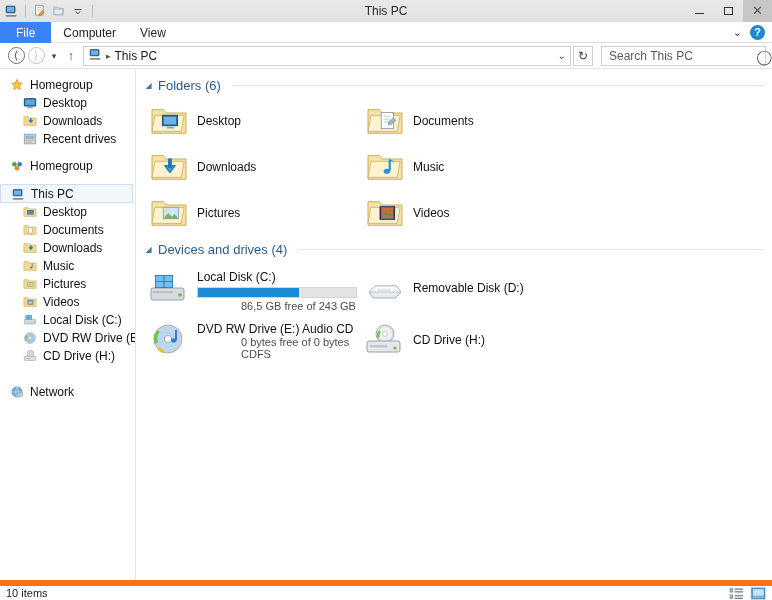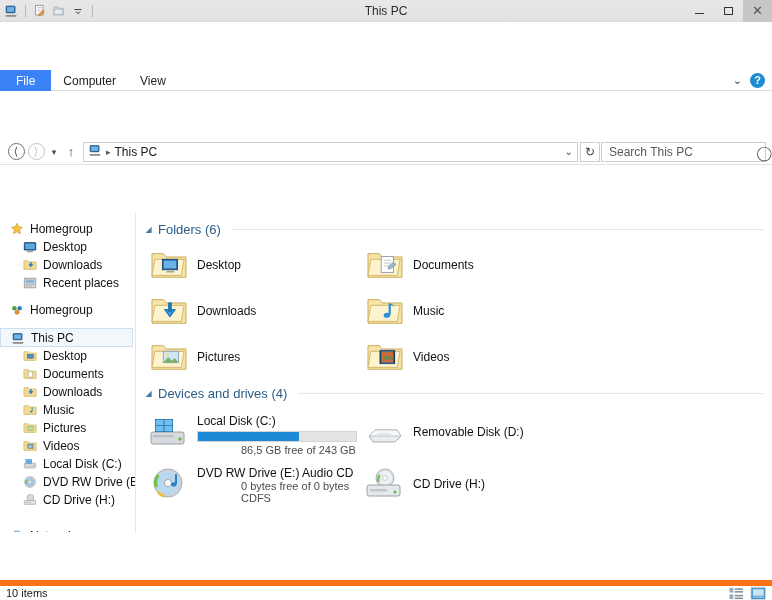--- a/index.html
+++ b/index.html
@@ -10,21 +10,20 @@
     font-family: "Liberation Sans", sans-serif;
     font-size: 12px;
     color: #000;
     background: #ffffff;
   }
   .window {
     width: 772px; height: 600px;
     display: flex; flex-direction: column;
     background: #ffffff;
     position: relative;
-    gap: 48px;
   }
 
   
   .titlebar {
     height: 22px;
     background: linear-gradient(#e8e8e8, #e2e2e2);
     border-bottom: 1px solid #dcdcdc;
     display: flex; align-items: center;
     position: relative;
     flex: 0 0 22px;
@@ -132,21 +131,21 @@
     display: flex; align-items: center; justify-content: center;
     font-size: 12px; color: #3f3f3f;
     margin-left: 2px;
   }
   .searchbox {
     width: 165px; height: 20px;
     border: 1px solid #cfcfcf;
     background: #fff;
     display: flex; align-items: center;
     padding: 0 5px;
-    margin-left: 1px;
+    margin-left: 8px;
   }
   .searchbox input {
     border: 0; outline: 0; flex: 1 1 auto;
     font-family: "Liberation Sans", sans-serif;
     font-size: 12px; color: #222;
     background: transparent;
   }
   .searchbox input::placeholder { color: #5a5a5a; opacity: 1; }
   .search-glyph { color: #3a3a3a; font-size: 12px; transform: rotate(-45deg); }
 
@@ -376,21 +375,21 @@
         <span>Downloads</span>
       </div>
       <div class="navitem child">
         <span class="navicon">
           <svg width="14" height="14" viewBox="0 0 16 16">
               <rect x="1.5" y="2.5" width="13" height="11" fill="#d8d8d8" stroke="#9d9d9d"></rect>
               <path d="M3 4h10v4H3z" fill="#8fb8d8"></path>
               <path d="M3 9.5h10M3 11.5h7" stroke="#a5a5a5" stroke-width="0.8"></path>
             </svg>
         </span>
-        <span>Recent places</span>
+        <span>Recent drives</span>
       </div>
 
       <div class="navspacer"></div>
 
       <div class="navitem">
         <span class="navicon">
           <svg width="14" height="14" viewBox="0 0 16 16">
               <circle cx="5" cy="6" r="2.6" fill="#4fa23b"></circle>
               <circle cx="11" cy="6" r="2.6" fill="#2f7fc7"></circle>
               <circle cx="8" cy="10.5" r="2.8" fill="#e0912f"></circle>

